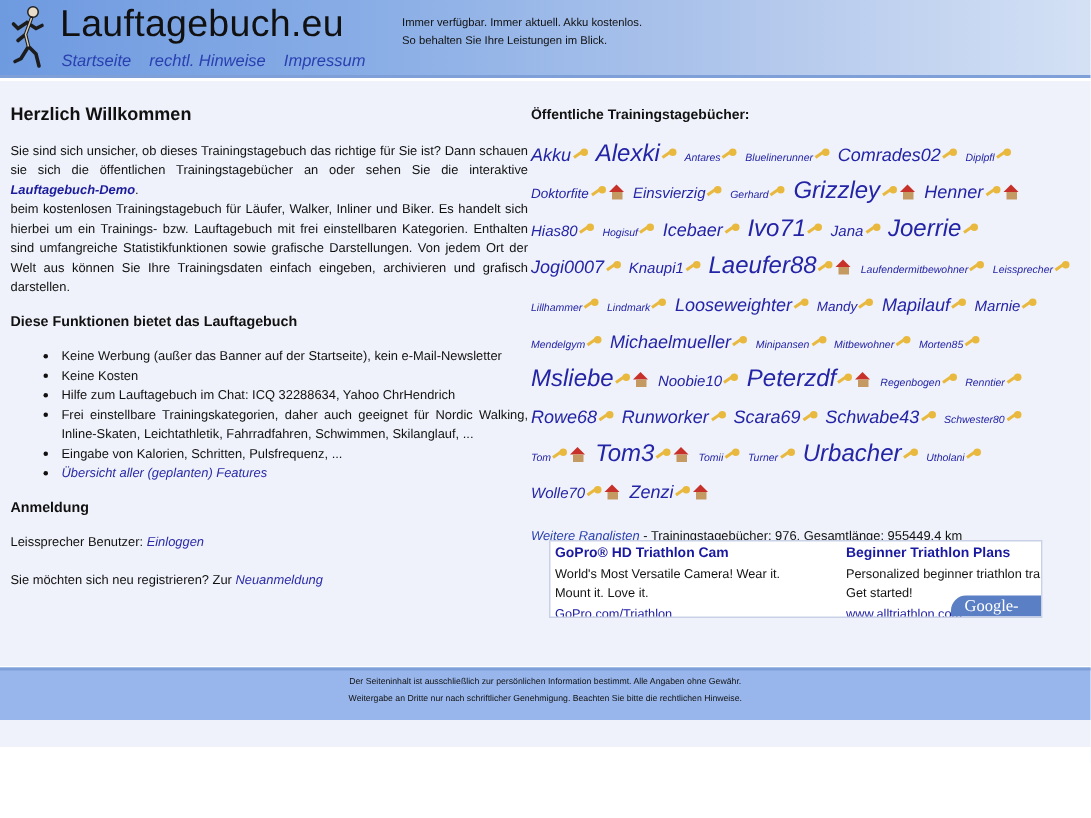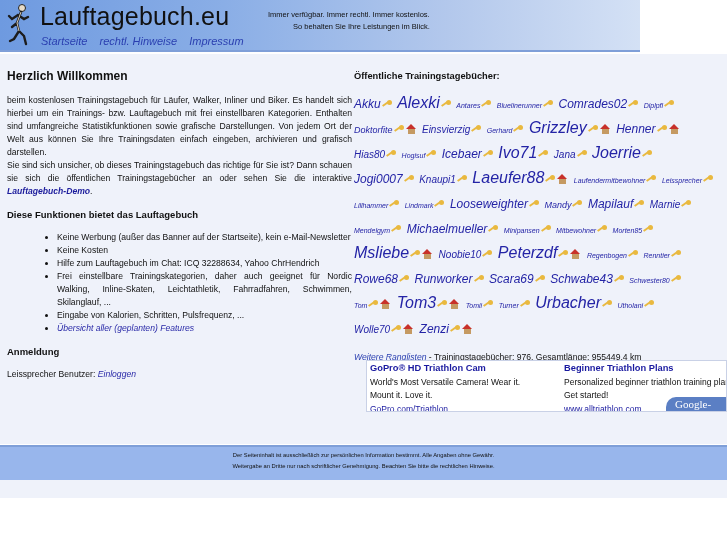--- a/index.html
+++ b/index.html
@@ -1,57 +1,56 @@
 <!DOCTYPE html>
 <html><head>
 <meta charset="utf-8">
 <style>
   * { box-sizing: border-box; margin: 0; padding: 0; }
   html, body { width: 727px; height: 545px; background: #ffffff; overflow: hidden; }
   body { font-family: "Liberation Sans", sans-serif; color: #111; }
   a { color: #2a2aa8; text-decoration: none; font-style: italic; }
 
   .header {
-    position: absolute; left: 0; top: 0; width: 640px; height: 52px;
+    position: absolute; left: 0; top: 0; width: 727px; height: 52px;
     background: linear-gradient(to right, #6e9ae0 0%, #8aaee6 35%, #b3c8ec 70%, #d4e1f5 100%);
     border-bottom: 2px solid #7f9fd8;
-    text-align: right;
   }
   .logo-runner { position: absolute; left: 4px; top: 3px; width: 28px; height: 44px; }
   .site-title { position: absolute; left: 40px; top: 2px; font-size: 25px; color: #111; letter-spacing: 0.2px; }
   .nav { position: absolute; left: 41px; top: 35px; font-size: 11px; }
   .nav a { color: #2a3fb0; margin-right: 9px; }
   .tagline { position: absolute; left: 268px; top: 9px; font-size: 7.5px; line-height: 12px; color: #111; }
 
   .main { position: absolute; left: 0; top: 54px; width: 727px; height: 390px; background: #eff2fa; }
   .left { position: absolute; left: 7px; top: 0; width: 345px; font-size: 8.6px; line-height: 13px; }
   .left h1 { font-size: 12px; font-weight: bold; margin-top: 16px; margin-bottom: 11px; }
   .left p { text-align: justify; }
   .left h2 { font-size: 9.5px; font-weight: bold; margin-top: 10px; margin-bottom: 10px; }
   .left ul { margin-left: 34px; list-style: disc; }
-  .left li { text-align: justify; margin-left: 16px; }
+  .left li { text-align: justify; }
   .left .gap { height: 12px; }
   .bold-link { font-weight: bold; color: #1b1b9c; }
 
   .right { position: absolute; left: 354px; top: 0; width: 361px; }
   .right h3 { font-size: 9.3px; font-weight: bold; margin-top: 17px; margin-bottom: 11px; }
   .cloud { line-height: 22px; color: #2a2aa8; width: 360px; }
   .cloud .u { white-space: nowrap; }
   .cloud a { color: #2424a6; }
   .s1 { font-size: 7px; } .s2 { font-size: 9px; } .s3 { font-size: 10px; } .s4 { font-size: 12px; } .s5 { font-size: 16px; }
   .key { display: inline-block; width: 10px; height: 8px; position: relative; vertical-align: middle; margin: 0 1px; }
   .key::before { content: ""; position: absolute; right: 0; top: 0; width: 5px; height: 5px; border-radius: 50%; background: #e9b93f; }
   .key::after { content: ""; position: absolute; left: 0; top: 3px; width: 7px; height: 2px; background: #e9b93f; transform: rotate(-35deg); }
   .house { display: inline-block; width: 11px; height: 10px; position: relative; vertical-align: middle; margin: 0 1px; }
   .house::before { content: ""; position: absolute; left: 0; top: 0; width: 0; height: 0; border-left: 5.5px solid transparent; border-right: 5.5px solid transparent; border-bottom: 5px solid #c8312a; }
   .house::after { content: ""; position: absolute; left: 2px; top: 5px; width: 7px; height: 5px; background: #c59a62; }
   .stats { font-size: 8.6px; margin-top: 11px; }
   .stats a { color: #2a3fb0; }
 
-  .ads { position: absolute; left: 366px; top: 306px; width: 361px; height: 52px; background: #ffffff; border: 1px solid #c9d1e6; overflow: hidden; font-size: 8.5px; line-height: 13.5px; }
+  .ads { position: absolute; left: 366px; top: 306px; width: 329px; height: 52px; background: #ffffff; border: 1px solid #c9d1e6; overflow: hidden; font-size: 8.5px; line-height: 13.5px; }
   .ad { position: absolute; top: 1px; width: 190px; }
   .ad .t { color: #1a1aa0; font-weight: bold; font-size: 9.3px; }
   .ad .u { color: #1a1aa0; }
   .gbadge { position: absolute; right: -2px; bottom: 0; width: 62px; height: 14px; background: #5b7fc4; color: #fff; font-family: "Liberation Serif", serif; font-size: 11px; line-height: 14px; padding-left: 9px; border-top-left-radius: 10px; }
 
   .footer { position: absolute; left: 0; top: 445px; width: 727px; height: 35px; background: #98b6ec; border-top: 2px solid #7f9fd8; font-size: 5.8px; line-height: 11px; text-align: center; padding-top: 3px; color: #111; }
   .after { position: absolute; left: 0; top: 480px; width: 727px; height: 18px; background: #eff2fa; }
 </style>
 </head>
 <body>
@@ -62,44 +61,45 @@
     <path d="M17 9 L13 20 L8 24 M13 20 L15 28 L10 36 L6 38 M15 28 L20 33 L22 41 M14 12 L20 16 L24 14 M14 12 L8 16 L5 13" stroke="#1c1c1c" stroke-width="2.4" fill="none" stroke-linecap="round"></path>
     <path d="M17 9 L13 20 L15 28" stroke="#d8cbb5" stroke-width="1" fill="none"></path>
   </svg>
   <div class="site-title">Lauftagebuch.eu</div>
   <div class="nav">
     <a href="#">Startseite</a>
     <a href="#">rechtl. Hinweise</a>
     <a href="#">Impressum</a>
   </div>
   <div class="tagline">
-    <div>Immer verfügbar. Immer rechtl. Immer kostenlos.</div>
+    <div>Immer verfügbar. Immer aktuell. Akku kostenlos.</div>
     <div>So behalten Sie Ihre Leistungen im Blick.</div>
   </div>
 </div>
 
 <div class="main">
   <div class="left">
     <h1>Herzlich Willkommen</h1>
+    <p><span>Sie sind sich unsicher, ob dieses Trainingstagebuch das richtige für Sie ist? Dann schauen sie sich die öffentlichen Trainingstagebücher an oder sehen Sie die interaktive </span><a href="#" class="bold-link">Lauftagebuch-Demo</a><span>.</span></p>
     <p>beim kostenlosen Trainingstagebuch für Läufer, Walker, Inliner und Biker. Es handelt sich hierbei um ein Trainings- bzw. Lauftagebuch mit frei einstellbaren Kategorien. Enthalten sind umfangreiche Statistikfunktionen sowie grafische Darstellungen. Von jedem Ort der Welt aus können Sie Ihre Trainingsdaten einfach eingeben, archivieren und grafisch darstellen.</p>
-    <p><span>Sie sind sich unsicher, ob dieses Trainingstagebuch das richtige für Sie ist? Dann schauen sie sich die öffentlichen Trainingstagebücher an oder sehen Sie die interaktive </span><a href="#" class="bold-link">Lauftagebuch-Demo</a><span>.</span></p>
 
     <h2>Diese Funktionen bietet das Lauftagebuch</h2>
     <ul>
       <li>Keine Werbung (außer das Banner auf der Startseite), kein e-Mail-Newsletter</li>
       <li>Keine Kosten</li>
       <li>Hilfe zum Lauftagebuch im Chat: ICQ 32288634, Yahoo ChrHendrich</li>
       <li>Frei einstellbare Trainingskategorien, daher auch geeignet für Nordic Walking, Inline-Skaten, Leichtathletik, Fahrradfahren, Schwimmen, Skilanglauf, ...</li>
       <li>Eingabe von Kalorien, Schritten, Pulsfrequenz, ...</li>
       <li><a href="#">Übersicht aller (geplanten) Features</a></li>
     </ul>
 
     <h2>Anmeldung</h2>
     <p><span>Leissprecher Benutzer: </span><a href="#">Einloggen</a></p>
     <div class="gap"></div>
+    <p><span>Sie möchten sich neu registrieren? Zur </span><a href="#">Neuanmeldung</a></p>
   </div>
 
   <div class="right">
     <h3>Öffentliche Trainingstagebücher:</h3>
     <div class="cloud" id="cloud"><span class="u"><a href="#" class="s4">Akku</a><span class="key"></span></span> <span class="u"><a href="#" class="s5">Alexki</a><span class="key"></span></span> <span class="u"><a href="#" class="s1">Antares</a><span class="key"></span></span> <span class="u"><a href="#" class="s1">Bluelinerunner</a><span class="key"></span></span> <span class="u"><a href="#" class="s4">Comrades02</a><span class="key"></span></span> <span class="u"><a href="#" class="s1">Diplpfl</a><span class="key"></span></span> <span class="u"><a href="#" class="s2">Doktorfite</a><span class="key"></span><span class="house"></span></span> <span class="u"><a href="#" class="s3">Einsvierzig</a><span class="key"></span></span> <span class="u"><a href="#" class="s1">Gerhard</a><span class="key"></span></span> <span class="u"><a href="#" class="s5">Grizzley</a><span class="key"></span><span class="house"></span></span> <span class="u"><a href="#" class="s4">Henner</a><span class="key"></span><span class="house"></span></span> <span class="u"><a href="#" class="s3">Hias80</a><span class="key"></span></span> <span class="u"><a href="#" class="s1">Hogisuf</a><span class="key"></span></span> <span class="u"><a href="#" class="s4">Icebaer</a><span class="key"></span></span> <span class="u"><a href="#" class="s5">Ivo71</a><span class="key"></span></span> <span class="u"><a href="#" class="s3">Jana</a><span class="key"></span></span> <span class="u"><a href="#" class="s5">Joerrie</a><span class="key"></span></span> <span class="u"><a href="#" class="s4">Jogi0007</a><span class="key"></span></span> <span class="u"><a href="#" class="s3">Knaupi1</a><span class="key"></span></span> <span class="u"><a href="#" class="s5">Laeufer88</a><span class="key"></span><span class="house"></span></span> <span class="u"><a href="#" class="s1">Laufendermitbewohner</a><span class="key"></span></span> <span class="u"><a href="#" class="s1">Leissprecher</a><span class="key"></span></span> <span class="u"><a href="#" class="s1">Lillhammer</a><span class="key"></span></span> <span class="u"><a href="#" class="s1">Lindmark</a><span class="key"></span></span> <span class="u"><a href="#" class="s4">Looseweighter</a><span class="key"></span></span> <span class="u"><a href="#" class="s2">Mandy</a><span class="key"></span></span> <span class="u"><a href="#" class="s4">Mapilauf</a><span class="key"></span></span> <span class="u"><a href="#" class="s3">Marnie</a><span class="key"></span></span> <span class="u"><a href="#" class="s1">Mendelgym</a><span class="key"></span></span> <span class="u"><a href="#" class="s4">Michaelmueller</a><span class="key"></span></span> <span class="u"><a href="#" class="s1">Minipansen</a><span class="key"></span></span> <span class="u"><a href="#" class="s1">Mitbewohner</a><span class="key"></span></span> <span class="u"><a href="#" class="s1">Morten85</a><span class="key"></span></span> <span class="u"><a href="#" class="s5">Msliebe</a><span class="key"></span><span class="house"></span></span> <span class="u"><a href="#" class="s3">Noobie10</a><span class="key"></span></span> <span class="u"><a href="#" class="s5">Peterzdf</a><span class="key"></span><span class="house"></span></span> <span class="u"><a href="#" class="s1">Regenbogen</a><span class="key"></span></span> <span class="u"><a href="#" class="s1">Renntier</a><span class="key"></span></span> <span class="u"><a href="#" class="s4">Rowe68</a><span class="key"></span></span> <span class="u"><a href="#" class="s4">Runworker</a><span class="key"></span></span> <span class="u"><a href="#" class="s4">Scara69</a><span class="key"></span></span> <span class="u"><a href="#" class="s4">Schwabe43</a><span class="key"></span></span> <span class="u"><a href="#" class="s1">Schwester80</a><span class="key"></span></span> <span class="u"><a href="#" class="s1">Tom</a><span class="key"></span><span class="house"></span></span> <span class="u"><a href="#" class="s5">Tom3</a><span class="key"></span><span class="house"></span></span> <span class="u"><a href="#" class="s1">Tomii</a><span class="key"></span></span> <span class="u"><a href="#" class="s1">Turner</a><span class="key"></span></span> <span class="u"><a href="#" class="s5">Urbacher</a><span class="key"></span></span> <span class="u"><a href="#" class="s1">Utholani</a><span class="key"></span></span> <span class="u"><a href="#" class="s3">Wolle70</a><span class="key"></span><span class="house"></span></span> <span class="u"><a href="#" class="s4">Zenzi</a><span class="key"></span><span class="house"></span></span> </div>
     <div class="stats"><a href="#">Weitere Ranglisten</a><span> - Trainingstagebücher: 976, Gesamtlänge: 955449.4 km</span></div>
   </div>
 
   <div class="ads">
     <div class="ad" style="left:3px">

